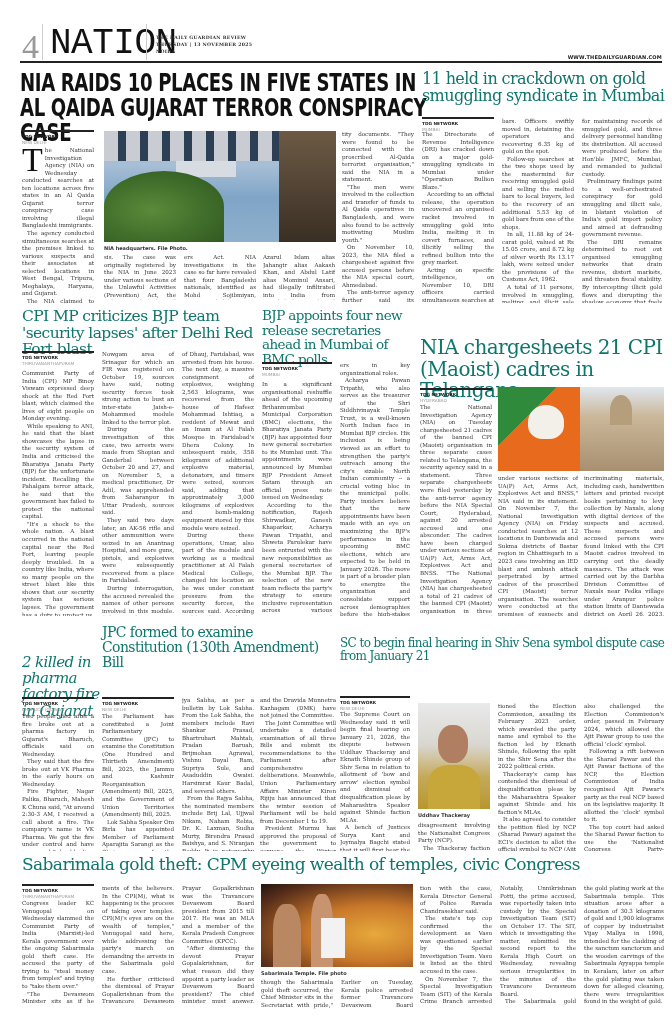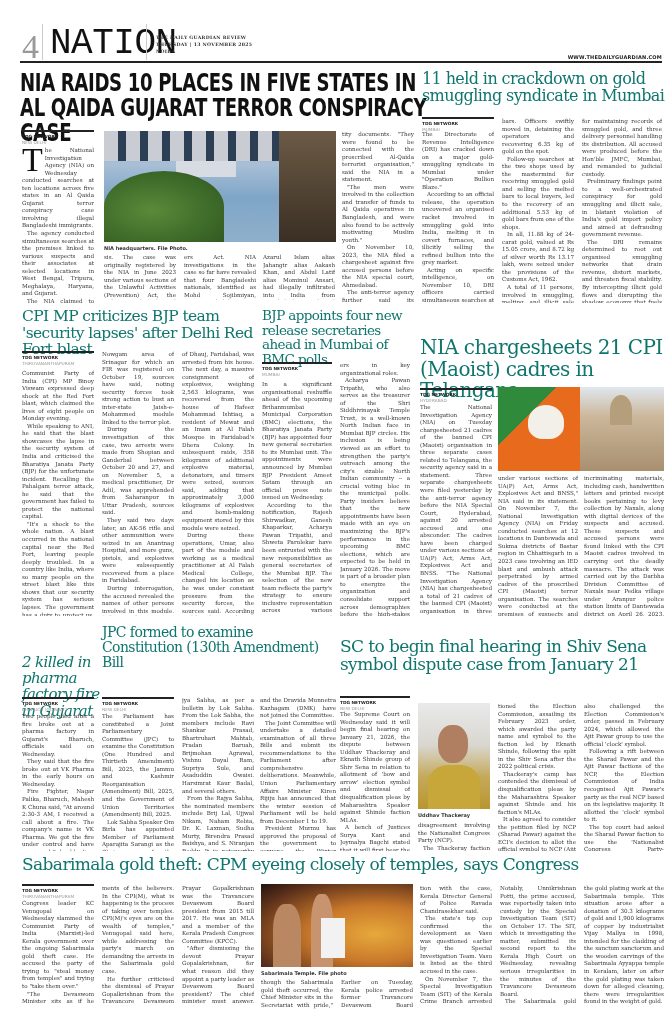--- a/index.html
+++ b/index.html
@@ -175,21 +175,21 @@
 <div class="abs col" style="left:182px;top:697px;width:72px;height:154px;">
   <p class="first">jya Sabha, as per a bulletin by Lok Sabha. From the Lok Sabha, the members include Ravi Shankar Prasad, Bhartruhari Mahtab, Pradan Baruah, Brijmohan Agrawal, Vishnu Dayal Ram, Supriya Sule, and Asaduddin Owaisi. Harsimrat Kaur Badal, and several others.</p>
   <p>From the Rajya Sabha, the nominated members include Brij Lal, Ujjwal Nikam, Naham Rebia, Dr. K. Laxman, Sudha Murty, Birendra Prasad Baishya, and S. Niranjan Reddy. It is noteworthy that members of the Congress, the Trinamool Congress (TMC), the Samajwadi Party (SP),</p>
 </div>
 <div class="abs col" style="left:260px;top:697px;width:76px;height:154px;">
   <p class="first">and the Dravida Munnetra Kazhagam (DMK) have not joined the Committee.</p>
   <p>The Joint Committee will undertake a detailed examination of all three Bills and submit its recommendations to the Parliament after comprehensive deliberations. Meanwhile, Union Parliamentary Affairs Minister Kiren Rijiju has announced that the winter session of Parliament will be held from December 1 to 19.</p>
   <p>President Murmu has approved the proposal of the government to convene the Winter Session of Parliament from December 1 to December 19, 2025.</p>
 </div>
 
-<div class="abs hl-serif" style="left:340px;top:637px;width:325px;font-size:17px;">SC to begin final hearing in Shiv Sena symbol dispute case from January 21</div>
+<div class="abs hl-serif" style="left:340px;top:637px;width:325px;font-size:12px;">SC to begin final hearing in Shiv Sena symbol dispute case from January 21</div>
 <div class="abs byline" style="left:340px;top:696px;width:70px;">
   <span class="net">TDG NETWORK</span>
   <span class="loc">NEW DELHI</span>
 </div>
 <div class="abs col" style="left:340px;top:711px;width:70px;height:140px;">
   <p class="first">The Supreme Court on Wednesday said it will begin final hearing on January 21, 2026, the dispute between Uddhav Thackeray and Eknath Shinde group of Shiv Sena in relation to allotment of 'bow and arrow' election symbol and dismissal of disqualification pleas by Maharashtra Speaker against Shinde faction MLAs.</p>
   <p>A bench of Justices Surya Kant and Joymalya Bagchi stated that it will first hear the case relating to a dispute between the Shiv Sena faction and then proceed to hear the</p>
 </div>
 <div class="abs photo" style="left:418px;top:703px;width:72px;height:106px;background:linear-gradient(180deg,#e8eaea 0%,#d9d6cf 40%,#c4a95a 70%,#b8962e 100%);">
   <div style="position:absolute;left:20px;top:22px;width:30px;height:38px;background:#b07f62;border-radius:45%;"></div>
@@ -205,21 +205,21 @@
   <p>Thackeray's camp has contended the dismissal of disqualification pleas by the Maharashtra Speaker against Shinde and his faction's MLAs.</p>
   <p>It also agreed to consider the petition filed by NCP (Sharad Pawar) against the ECI's decision to allot the official symbol to NCP (Ajit Pawar).</p>
 
 </div>
 <div class="abs col" style="left:584px;top:703px;width:80px;height:148px;">
   <p class="first">also challenged the Election Commission's order, passed in February 2024, which allowed the Ajit Pawar group to use the official 'clock' symbol.</p>
   <p>Following a rift between the Sharad Pawar and the Ajit Pawar factions of the NCP, the Election Commission of India recognised Ajit Pawar's party as the real NCP based on its legislative majority. It allotted the 'clock' symbol to it.</p>
   <p>The top court had asked the Sharad Pawar faction to use the 'Nationalist Congress Party-Sharadchandra Pawar' name for the upcoming elections and the "man blowing turha" symbol.</p>
 </div>
 
-<div class="abs hl-serif" style="left:22px;top:855px;width:650px;font-size:17px;white-space:nowrap;">Sabarimala gold theft: CPM eyeing closely of temples, says Congress</div>
+<div class="abs hl-serif" style="left:22px;top:855px;width:650px;font-size:17px;white-space:nowrap;">Sabarimala gold theft: CPM eyeing wealth of temples, civic Congress</div>
 <div class="abs byline" style="left:22px;top:884px;width:72px;">
   <span class="net">TDG NETWORK</span>
   <span class="loc">THIRUVANANTHAPURAM</span>
 </div>
 <div class="abs col" style="left:22px;top:900px;width:72px;height:106px;">
   <p class="first">Congress leader KC Venugopal on Wednesday slammed the Communist Party of India (Marxist)-led Kerala government over the ongoing Sabarimala gold theft case. He accused the party of trying to "steal money from temples" and trying to "take them over."</p>
   <p>"The Devaswom Minister sits as if he knows nothing. They sold Ayyappa's property and hurt the senti-</p>
 </div>
 <div class="abs col" style="left:102px;top:885px;width:72px;height:121px;">
   <p class="first">ments of the believers. In the CPI(M), what is happening is the process of taking over temples. CPI(M)'s eyes are on the wealth of temples," Venugopal said here, while addressing the party's march on demanding the arrests in the Sabarimala gold case.</p>

